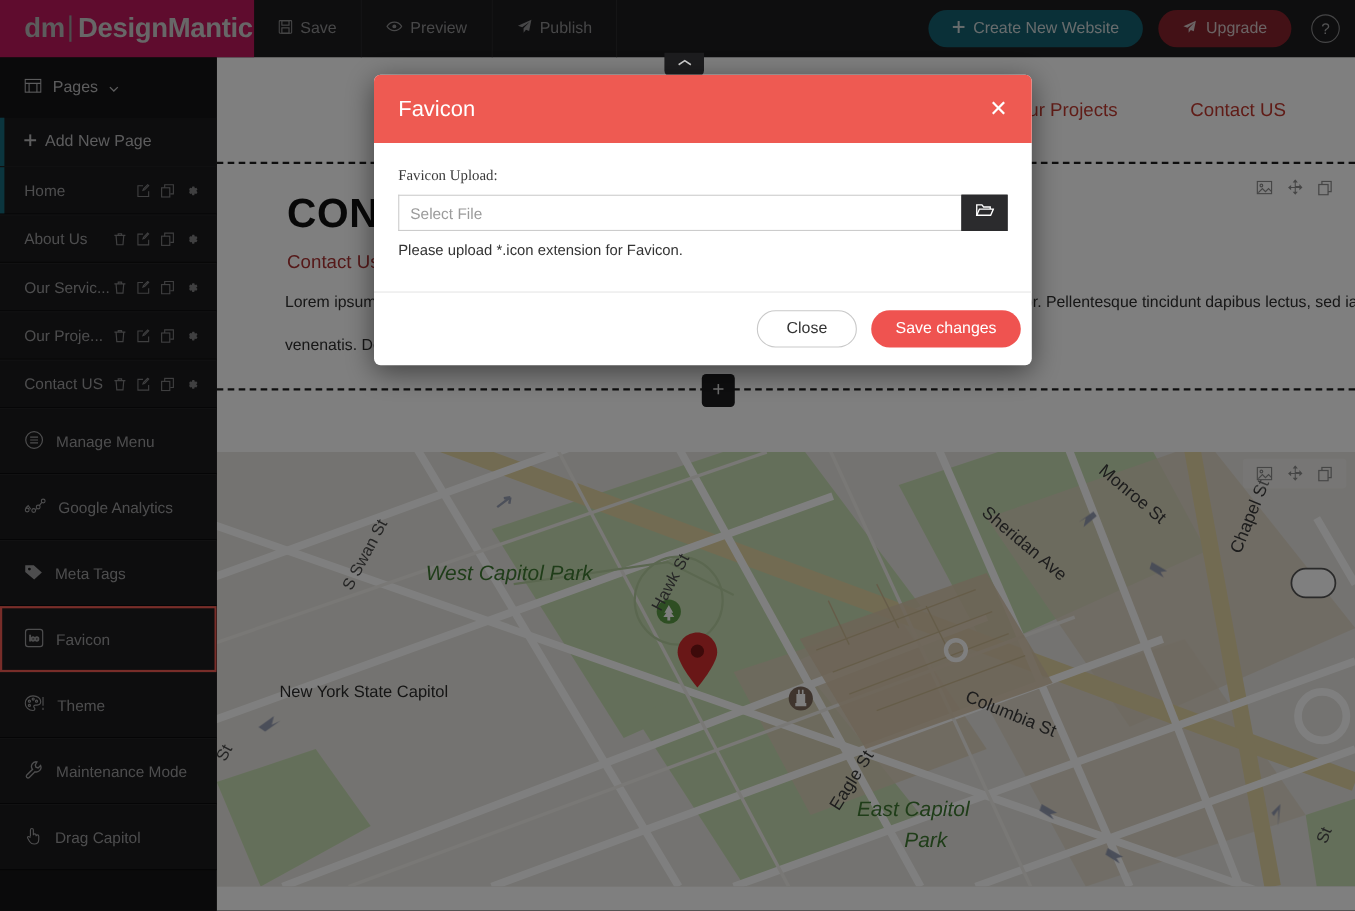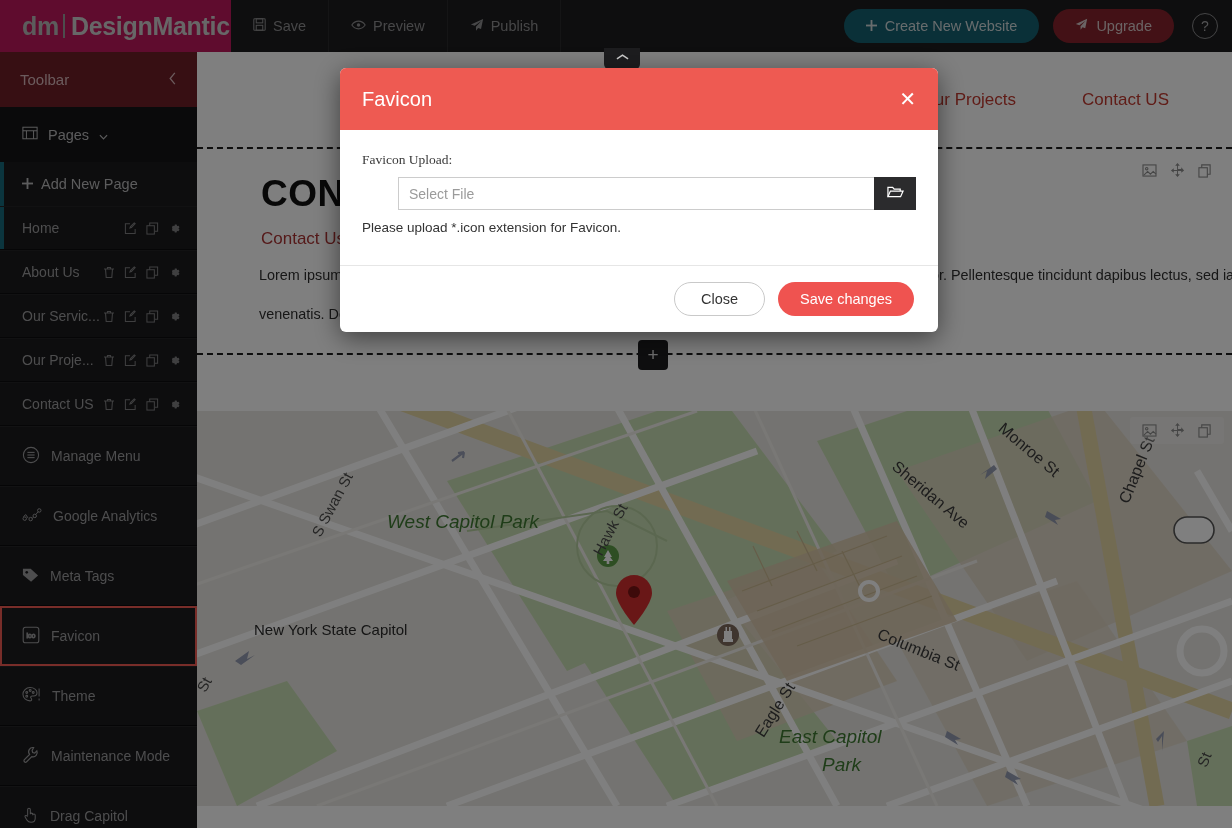--- a/index.html
+++ b/index.html
@@ -136,30 +136,29 @@
   }
   .modal-title{ color:#fff; font-size:20px; }
   .modal-x{ color:#fff; font-size:20px; cursor:pointer; line-height:1; }
   .modal-body{ padding:22px 22px 30px 22px; }
   .fld-label{ font-size:13.5px; color:#3a3a3a; margin-bottom:9px;font-family:Liberation Serif, serif; }
   .fld-row{ display:flex; height:33px; }
   .fld-input{
     flex:1; border:1px solid #ccc; border-right:none; padding:0 10px;
     font-size:14px; color:#14532d; font-family:"Liberation Sans",sans-serif;
     outline:none;
-    margin-left:36px;
   }
   .fld-input::placeholder{ color:#9b9b9b; }
   .fld-btn{
     width:42px; background:#2b2b2d; display:flex;align-items:center;justify-content:center;
     cursor:pointer; border:1px solid #2b2b2d;
   }
   .hint{ font-size:13.5px; color:#333; margin-top:10px; }
   .modal-foot{
-    border-top:1px solid #e6e6e6; padding:16px 24px; display:flex;
+    border-top:1px solid #e6e6e6; padding:16px 10px; display:flex;
     justify-content:flex-end; gap:13px;
   }
   .btn-close{
     border:1px solid #c9c9c9; background:#fff; color:#333; border-radius:18px;
     padding:0 26px; height:34px; font-size:14.5px; cursor:pointer;
     font-family:"Liberation Sans",sans-serif;
   }
   .btn-save{
     border:none; background:#ef5350; color:#fff; border-radius:18px;
     padding:0 22px; height:34px; font-size:14.5px; cursor:pointer;
@@ -227,28 +226,20 @@
           </svg>
       </span>
       <span>Upgrade</span>
     </div>
 
     <div class="helpbtn">?</div>
   </div>
 
   <div class="sidebar">
 
-    <div class="sb-head">
-      <span>Toolbar</span>
-      <span>
-        <svg width="9" height="13" viewBox="0 0 9 14" fill="none" stroke="#d7b7ba" stroke-width="1.4">
-            <path d="M7 1 2 7l5 6"></path>
-          </svg>
-      </span>
-    </div>
 
     <div class="sb-pages">
       <span>
         <svg width="16" height="14" viewBox="0 0 18 15" fill="none" stroke="#b9b9bb" stroke-width="1.1">
           <rect x="1" y="1" width="16" height="13"></rect>
             <line x1="1" y1="5" x2="17" y2="5"></line>
           <line x1="5" y1="5" x2="5" y2="14"></line>
             <line x1="13" y1="5" x2="13" y2="14"></line>
         </svg>
       </span>

